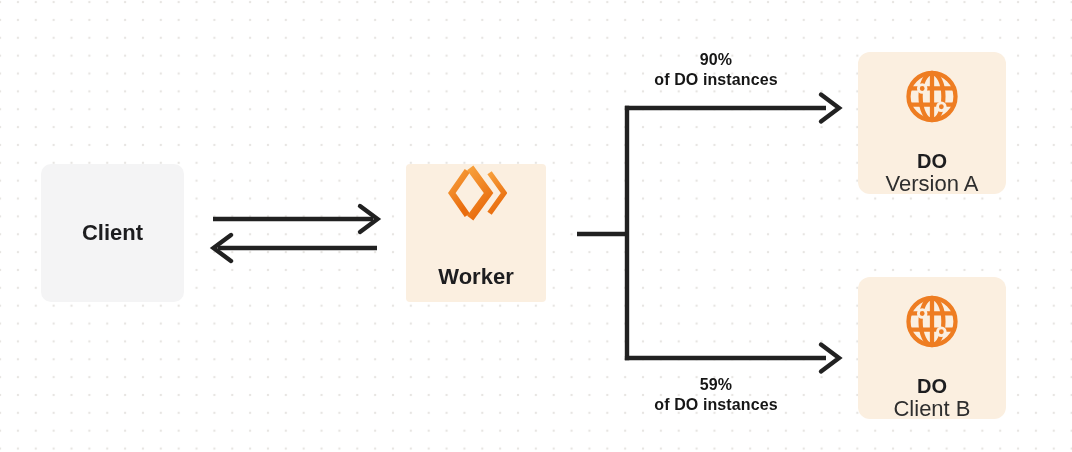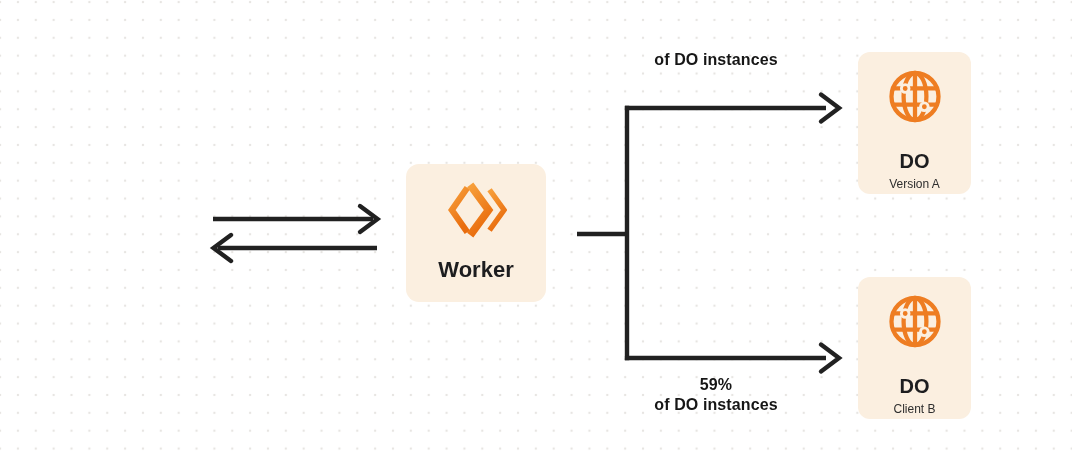--- a/index.html
+++ b/index.html
@@ -50,48 +50,48 @@
   }
   .client-node .node-label{
     font-size:22px;
     font-weight:700;
     color:#1d1d1f;
   }
   .worker-node{
     left:406px; top:164px;
     width:140px; height:138px;
     background:#fbefe0;
-    border-radius:13px;
-    padding-top:17px;
+    border-radius:4px;
+    gap:24px;
   }
   .worker-node .node-label{
     margin-top:18px;
     font-size:22px;
     font-weight:700;
     color:#1d1d1f;
     line-height:26px;
   }
   .do-node{
-    width:113px; height:142px;
+    width:148px; height:142px;
     background:#fbefe0;
     border-radius:12px;
     padding-top:16px;
   }
   .do-a{ left:858px; top:52px; }
   .do-b{ left:858px; top:277px; }
   .do-title{
     margin-top:26px;
     font-size:20px;
     font-weight:700;
     color:#1d1d1f;
     line-height:20px;
   }
   .do-subtitle{
     margin-top:3px;
-    font-size:12px;
+    font-size:22px;
     font-weight:400;
     color:#2e2e2e;
     line-height:20px;
   }
   .float-label{
     position:absolute;
     width:204px;
     text-align:center;
     font-size:16px;
     font-weight:700;
@@ -123,39 +123,43 @@
     <g>
       <path class="wire" d="M577 234 L627 234"></path>
       <path class="wire" d="M627 105.8 L627 360.2"></path>
       <path class="wire" d="M624.9 108 L826 108"></path>
       <path class="wire-head" d="M821 94.5 L839 108 L821 121.5"></path>
       <path class="wire" d="M624.9 358 L826 358"></path>
       <path class="wire-head" d="M821 344.5 L839 358 L821 371.5"></path>
     </g>
   </svg>
 
+  <div class="node client-node">
+    <div class="node-label">Client</div>
+  </div>
 
   <div class="node worker-node">
     <svg class="icon" width="62" height="58" viewBox="0 0 64 60" aria-hidden="true">
       <defs>
         <linearGradient id="wg" x1="0" y1="0" x2="0.35" y2="1">
           <stop offset="0" stop-color="#f7a03c"></stop>
           <stop offset="1" stop-color="#e96d0e"></stop>
         </linearGradient>
       </defs>
       <g fill="none" stroke="url(#wg)" stroke-miterlimit="10">
         <path d="M23 7 L7 30 L23 53" stroke-width="6.5"></path>
         <path d="M26 4 L45 30 L26 56" stroke-width="8"></path>
         <path d="M46 9 L61 30 L46 51" stroke-width="5.5"></path>
       </g>
     </svg>
     <div class="node-label">Worker</div>
   </div>
 
   <div class="float-label label-top">
+    <div>90%</div>
     <div>of DO instances</div>
   </div>
 
   <div class="float-label label-bottom">
     <div>59%</div>
     <div>of DO instances</div>
   </div>
 
   <div class="node do-node do-a">
     <svg class="icon" width="58" height="58" viewBox="0 0 64 64" aria-hidden="true">

